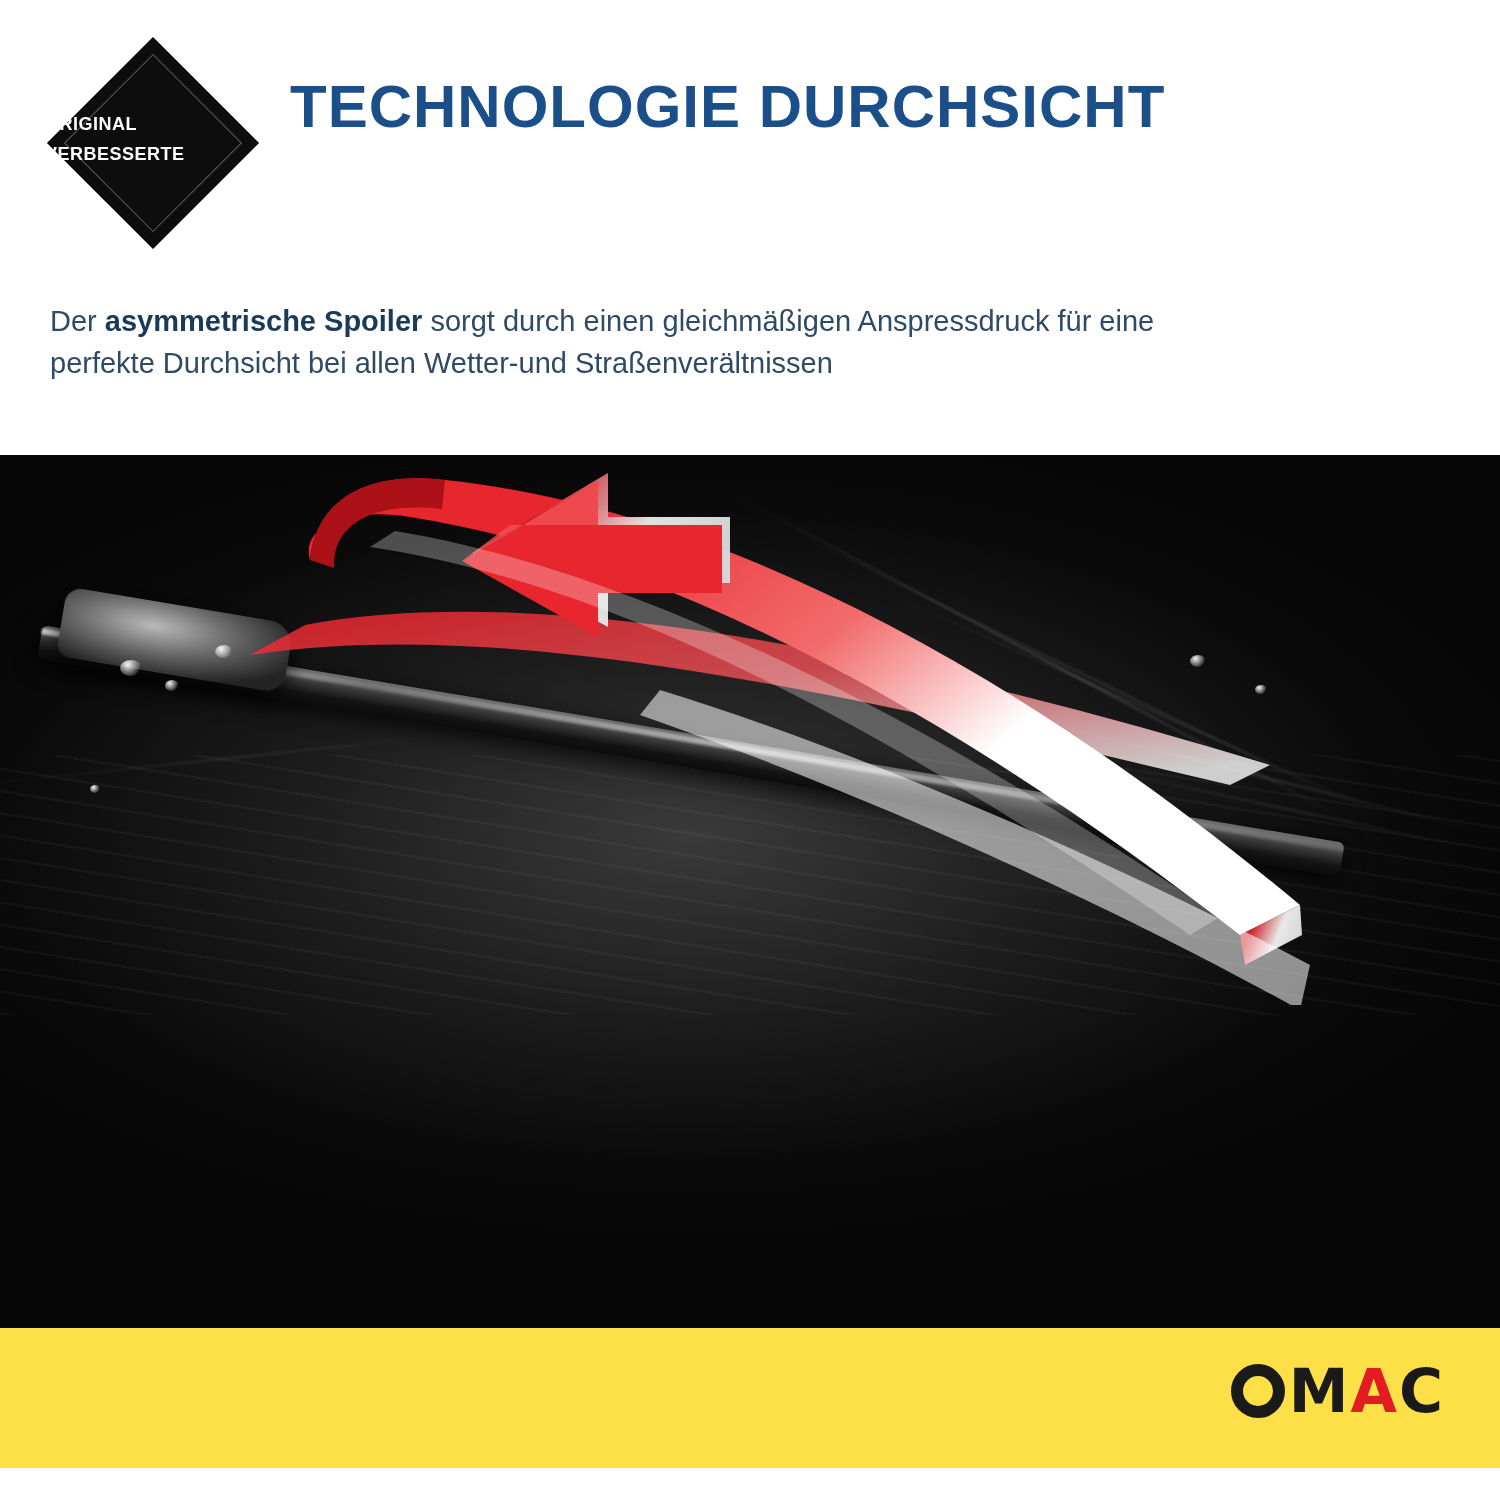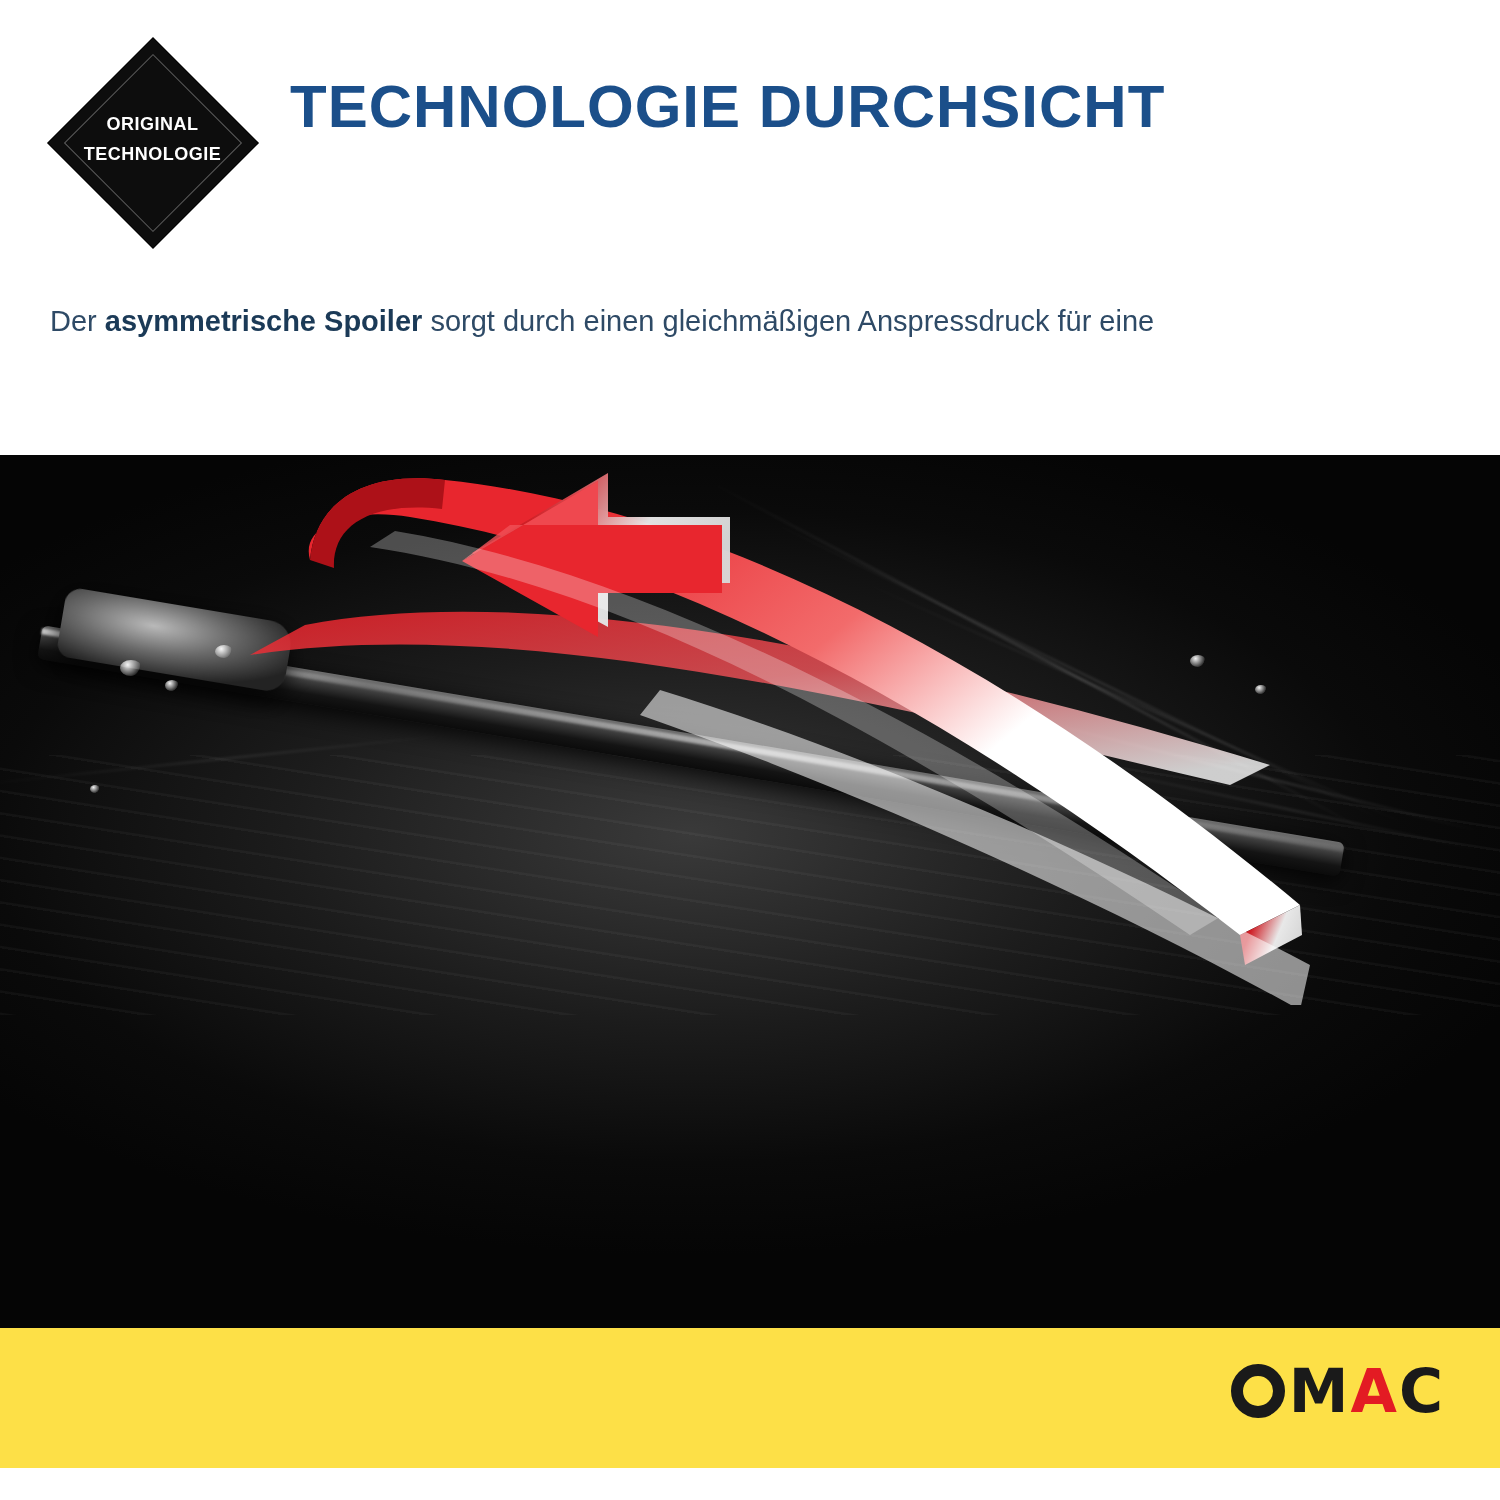--- a/index.html
+++ b/index.html
@@ -52,21 +52,21 @@
     border: 1px solid #5c5c5c;
     transform: rotate(45deg);
     box-sizing: border-box;
   }
   .badge-text {
     position: absolute;
     left: 0;
     top: 50%;
     width: 215px;
     margin-top: -34px;
-    text-align: center;
+    text-align: left;
     color: #ffffff;
     font-weight: bold;
     font-size: 18px;
     letter-spacing: 0.5px;
     line-height: 30px;
   }
   .badge-text span { display: block; }
 
   .title {
     position: absolute;
@@ -208,29 +208,30 @@
 </head>
 <body>
 
 <div class="header">
 
   <div class="badge-wrap">
     <div class="badge-diamond"></div>
     <div class="badge-inner-line"></div>
     <div class="badge-text">
       <span>ORIGINAL</span>
-      <span>TECHNOLOGIE</span>
+      <span>VERBESSERTE</span>
     </div>
   </div>
 
   <div class="title">TECHNOLOGIE DURCHSICHT</div>
 </div>
 
 <div class="subtitle">
   <span>Der </span><b>asymmetrische Spoiler</b><span> sorgt durch einen gleichmäßigen Anspressdruck für eine</span><br>
+  <span>perfekte Durchsicht bei allen Wetter-und Straßenverältnissen</span>
 </div>
 
 <div class="hero">
 
   <div class="glassrow"></div>
 
   <div class="streak s1"></div>
   <div class="streak s2"></div>
   <div class="streak s3"></div>
   <div class="streak s4"></div>

